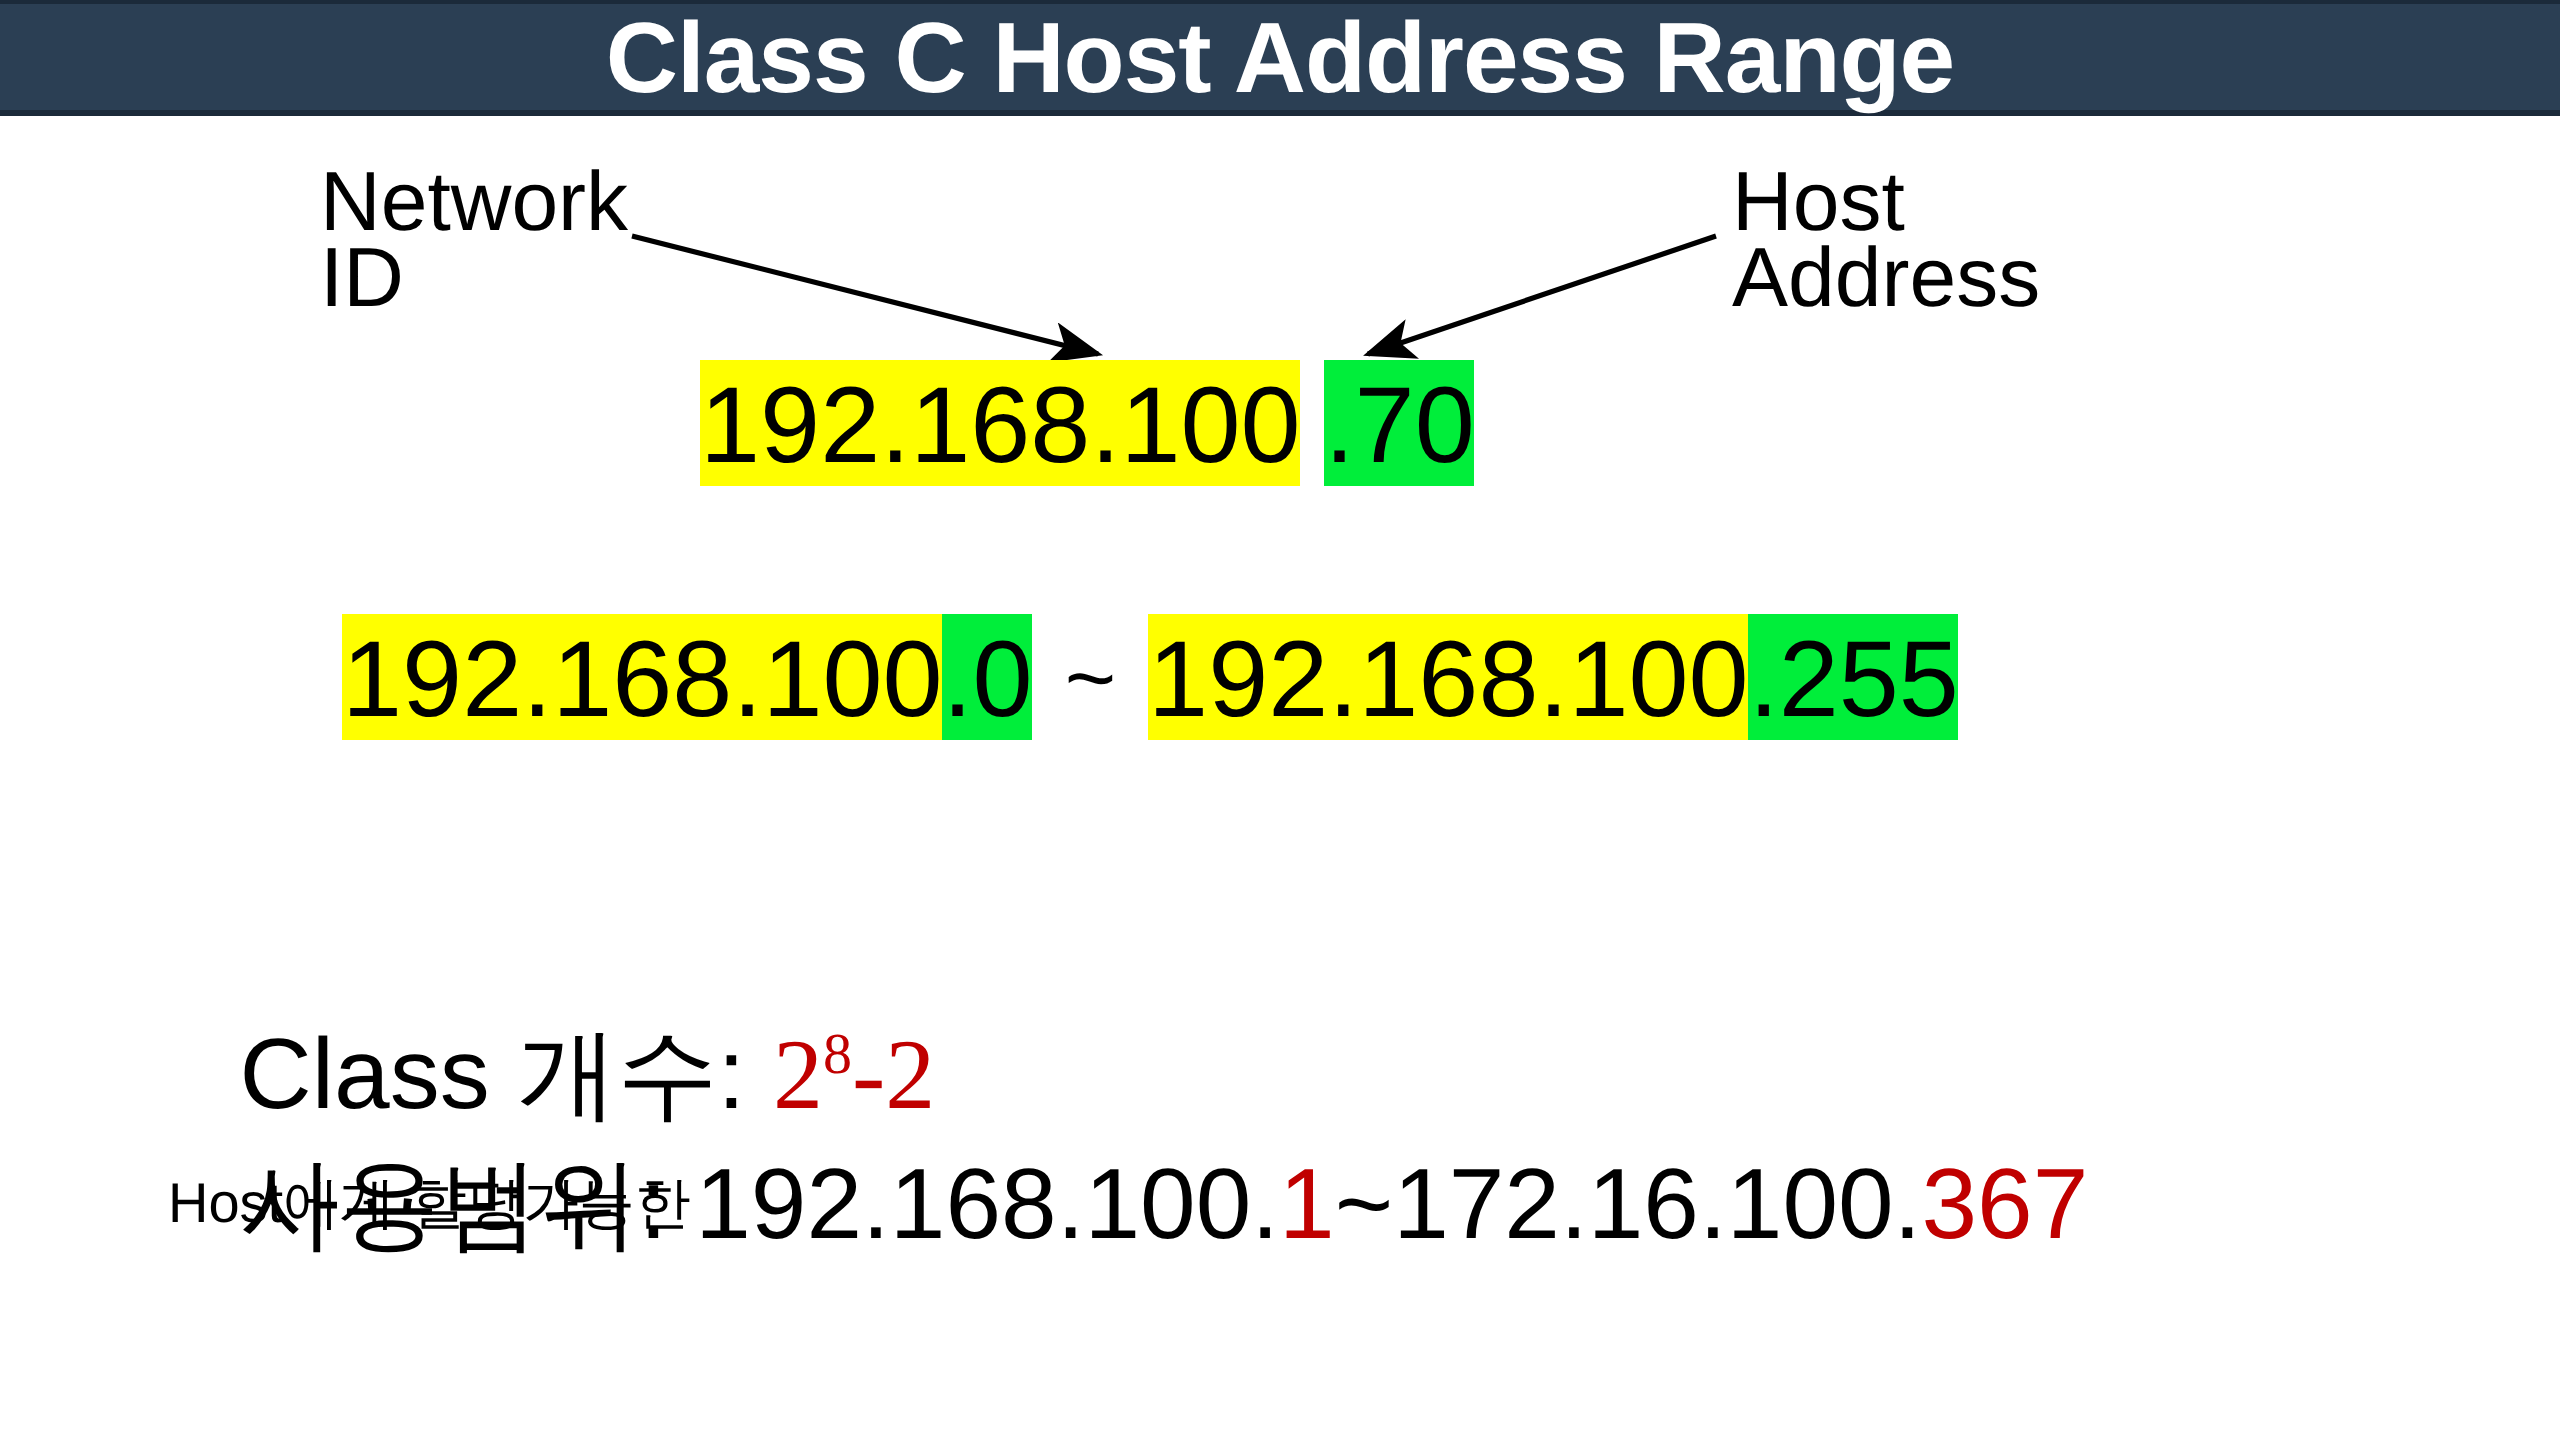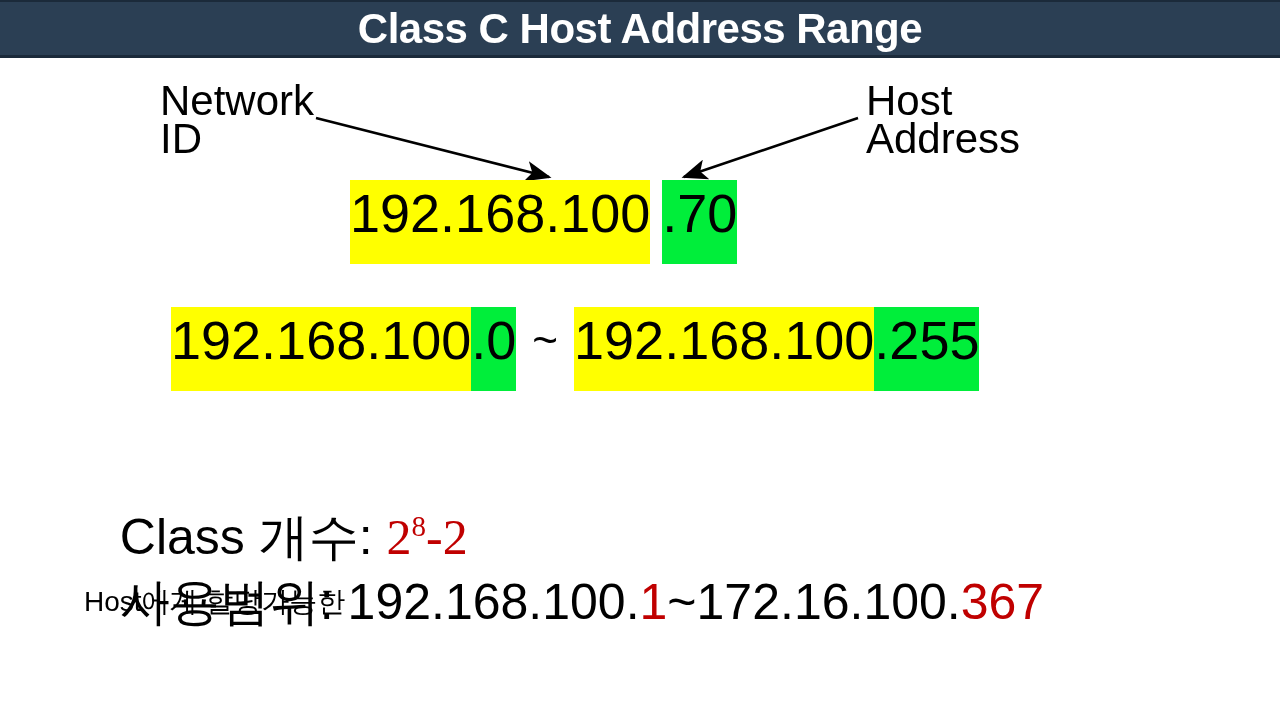--- a/index.html
+++ b/index.html
@@ -26,21 +26,21 @@
     background: #2b3f54;
     border-top: 2px solid #1b2a3a;
     border-bottom: 3px solid #1b2a3a;
     box-sizing: border-box;
     display: flex;
     align-items: center;
     justify-content: center;
   }
   #title-text {
     color: #ffffff;
-    font-size: 42px;
+    font-size: 50px;
     font-weight: bold;
     letter-spacing: -0.5px;
     line-height: 1;
     white-space: nowrap;
   }
 
   
   .callout {
     position: absolute;
     font-size: 42px;
@@ -70,21 +70,21 @@
     line-height: 60px;
     white-space: pre;
   }
   #ip-row-single { left: 350px; top: 180px; }
   #ip-row-range  { left: 171px; top: 307px; }
 
   .ip-group { display: flex; align-items: flex-start; }
 
   .seg {
     display: inline-block;
-    padding: 3px 0 21px 0;
+    padding: 3px 0 0 0;
     white-space: pre;
   }
   .seg-net  { background: #FFFF00; }
   .seg-host { background: #00EE3A; }
 
   .tilde {
     display: inline-block;
     padding: 3px 0 5px 0;
     margin: 0 16px;
     background: transparent;

